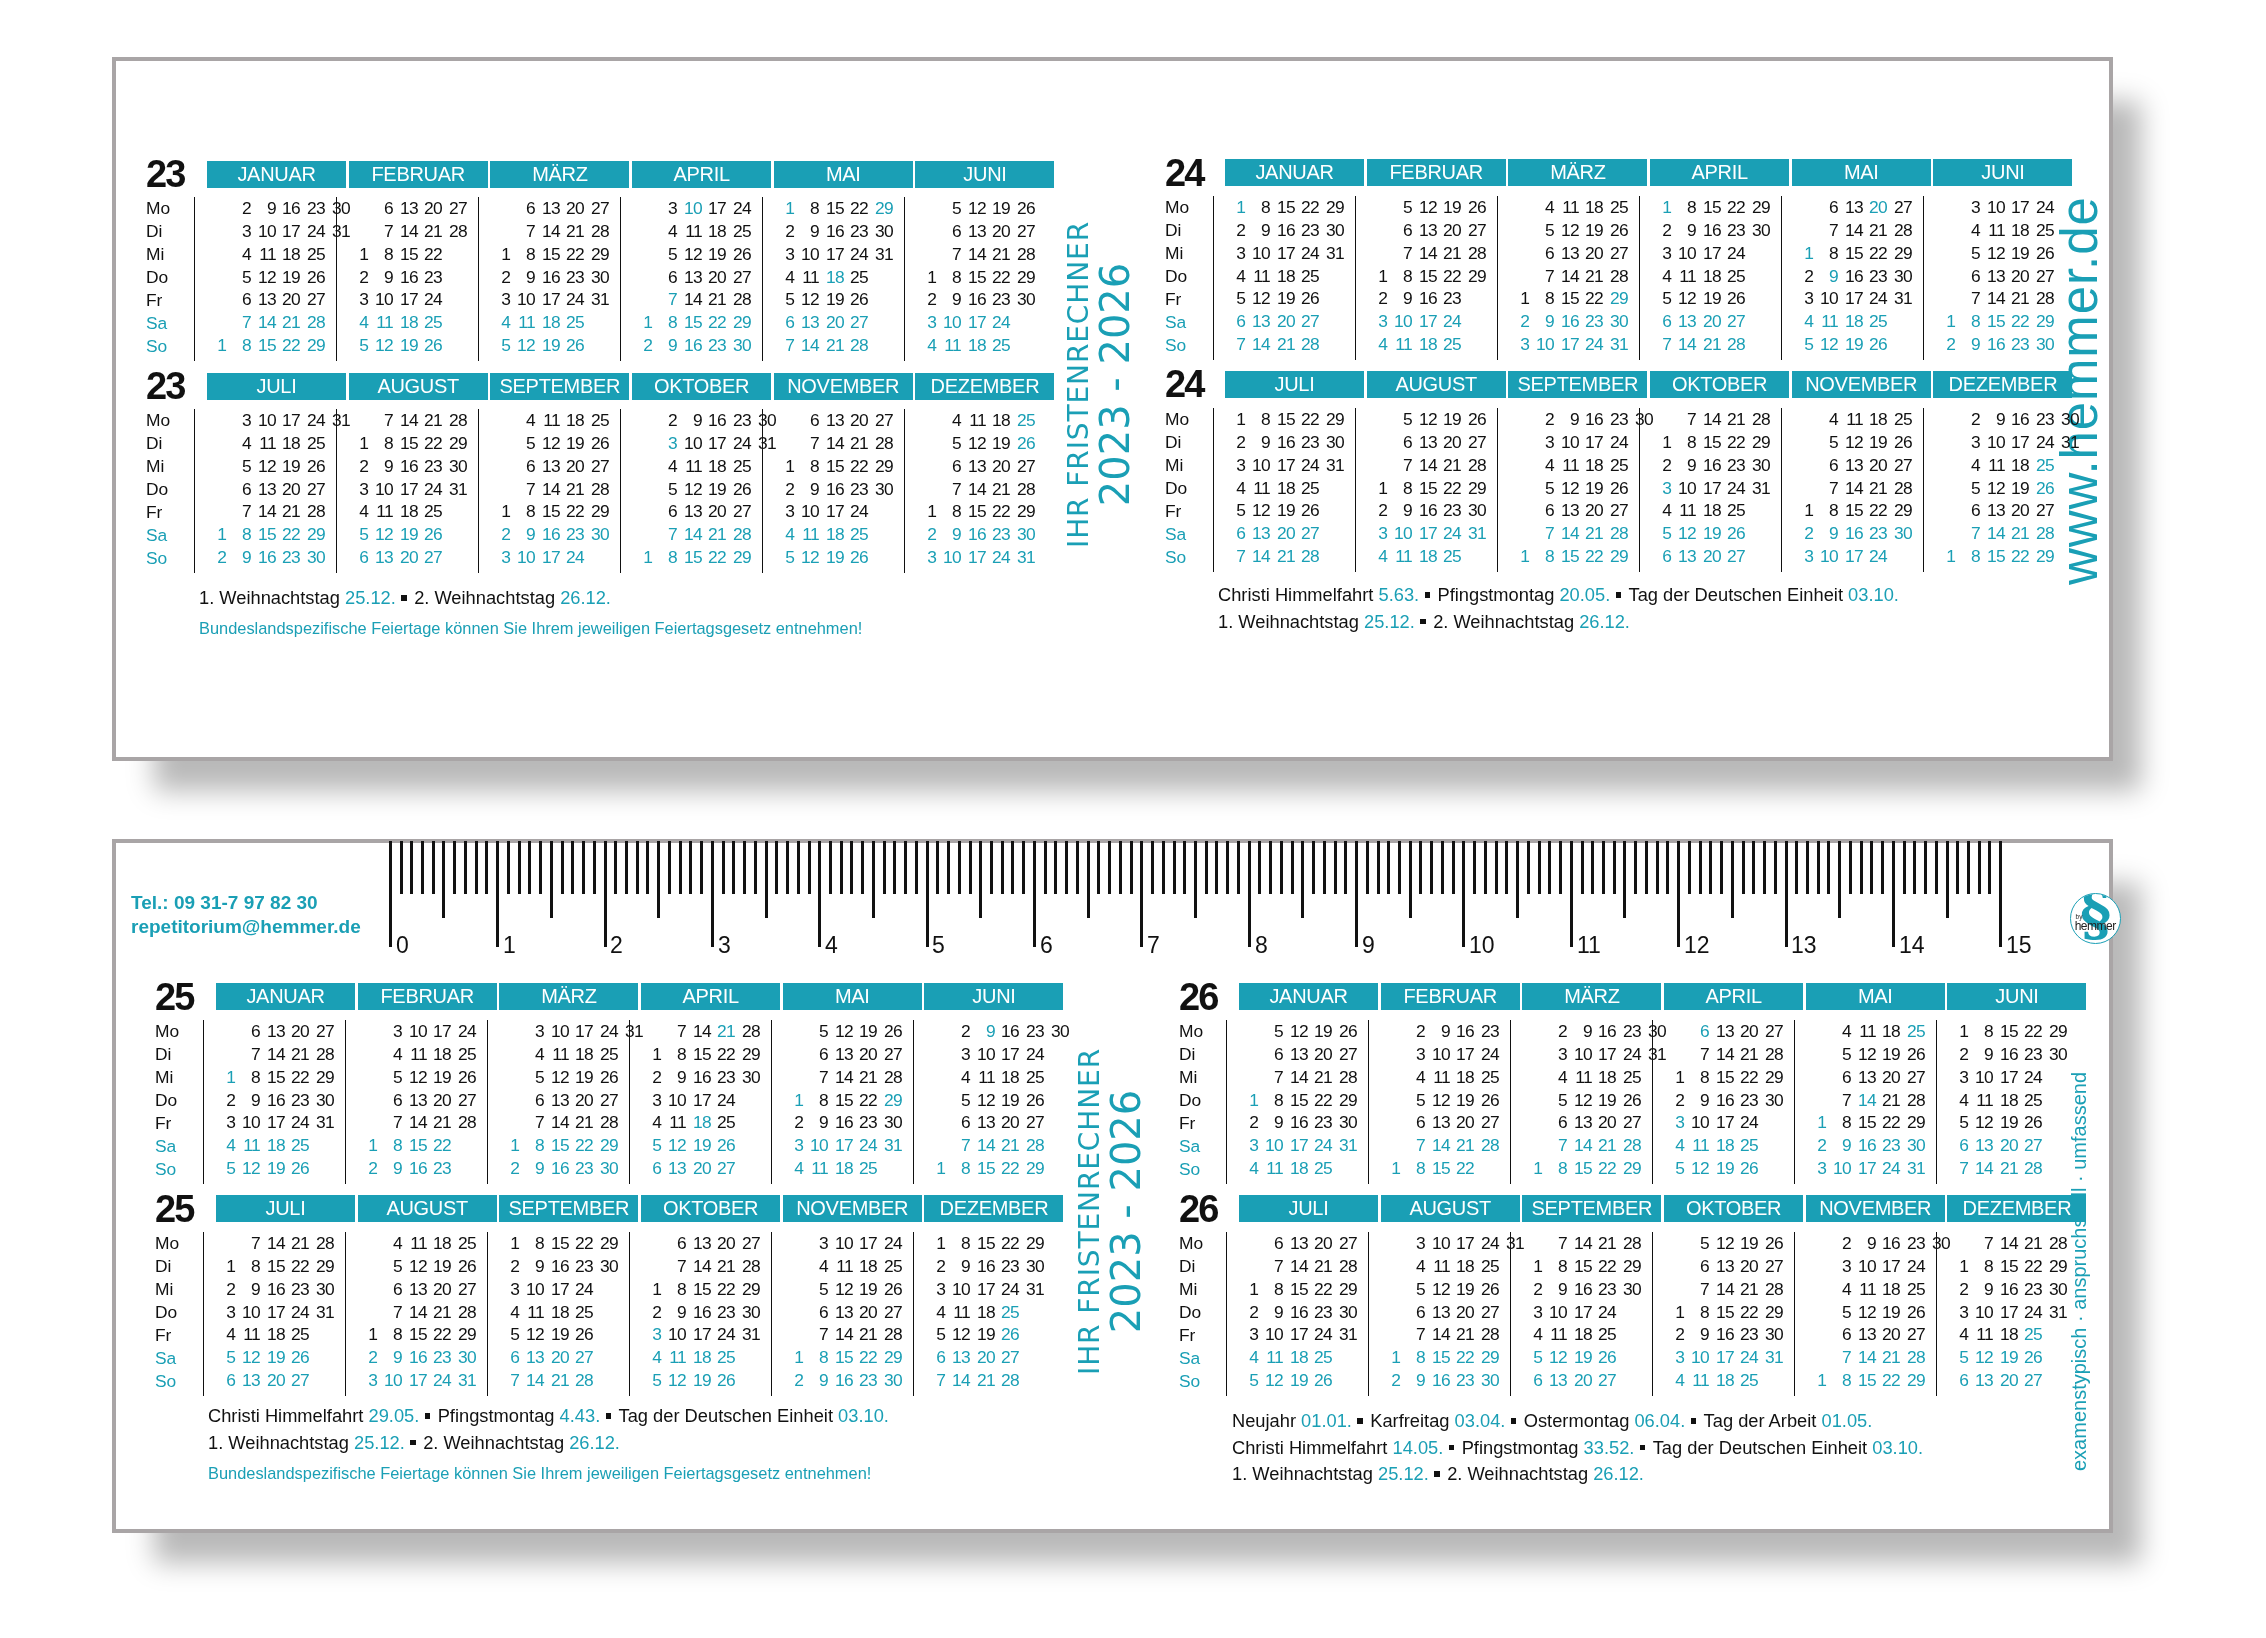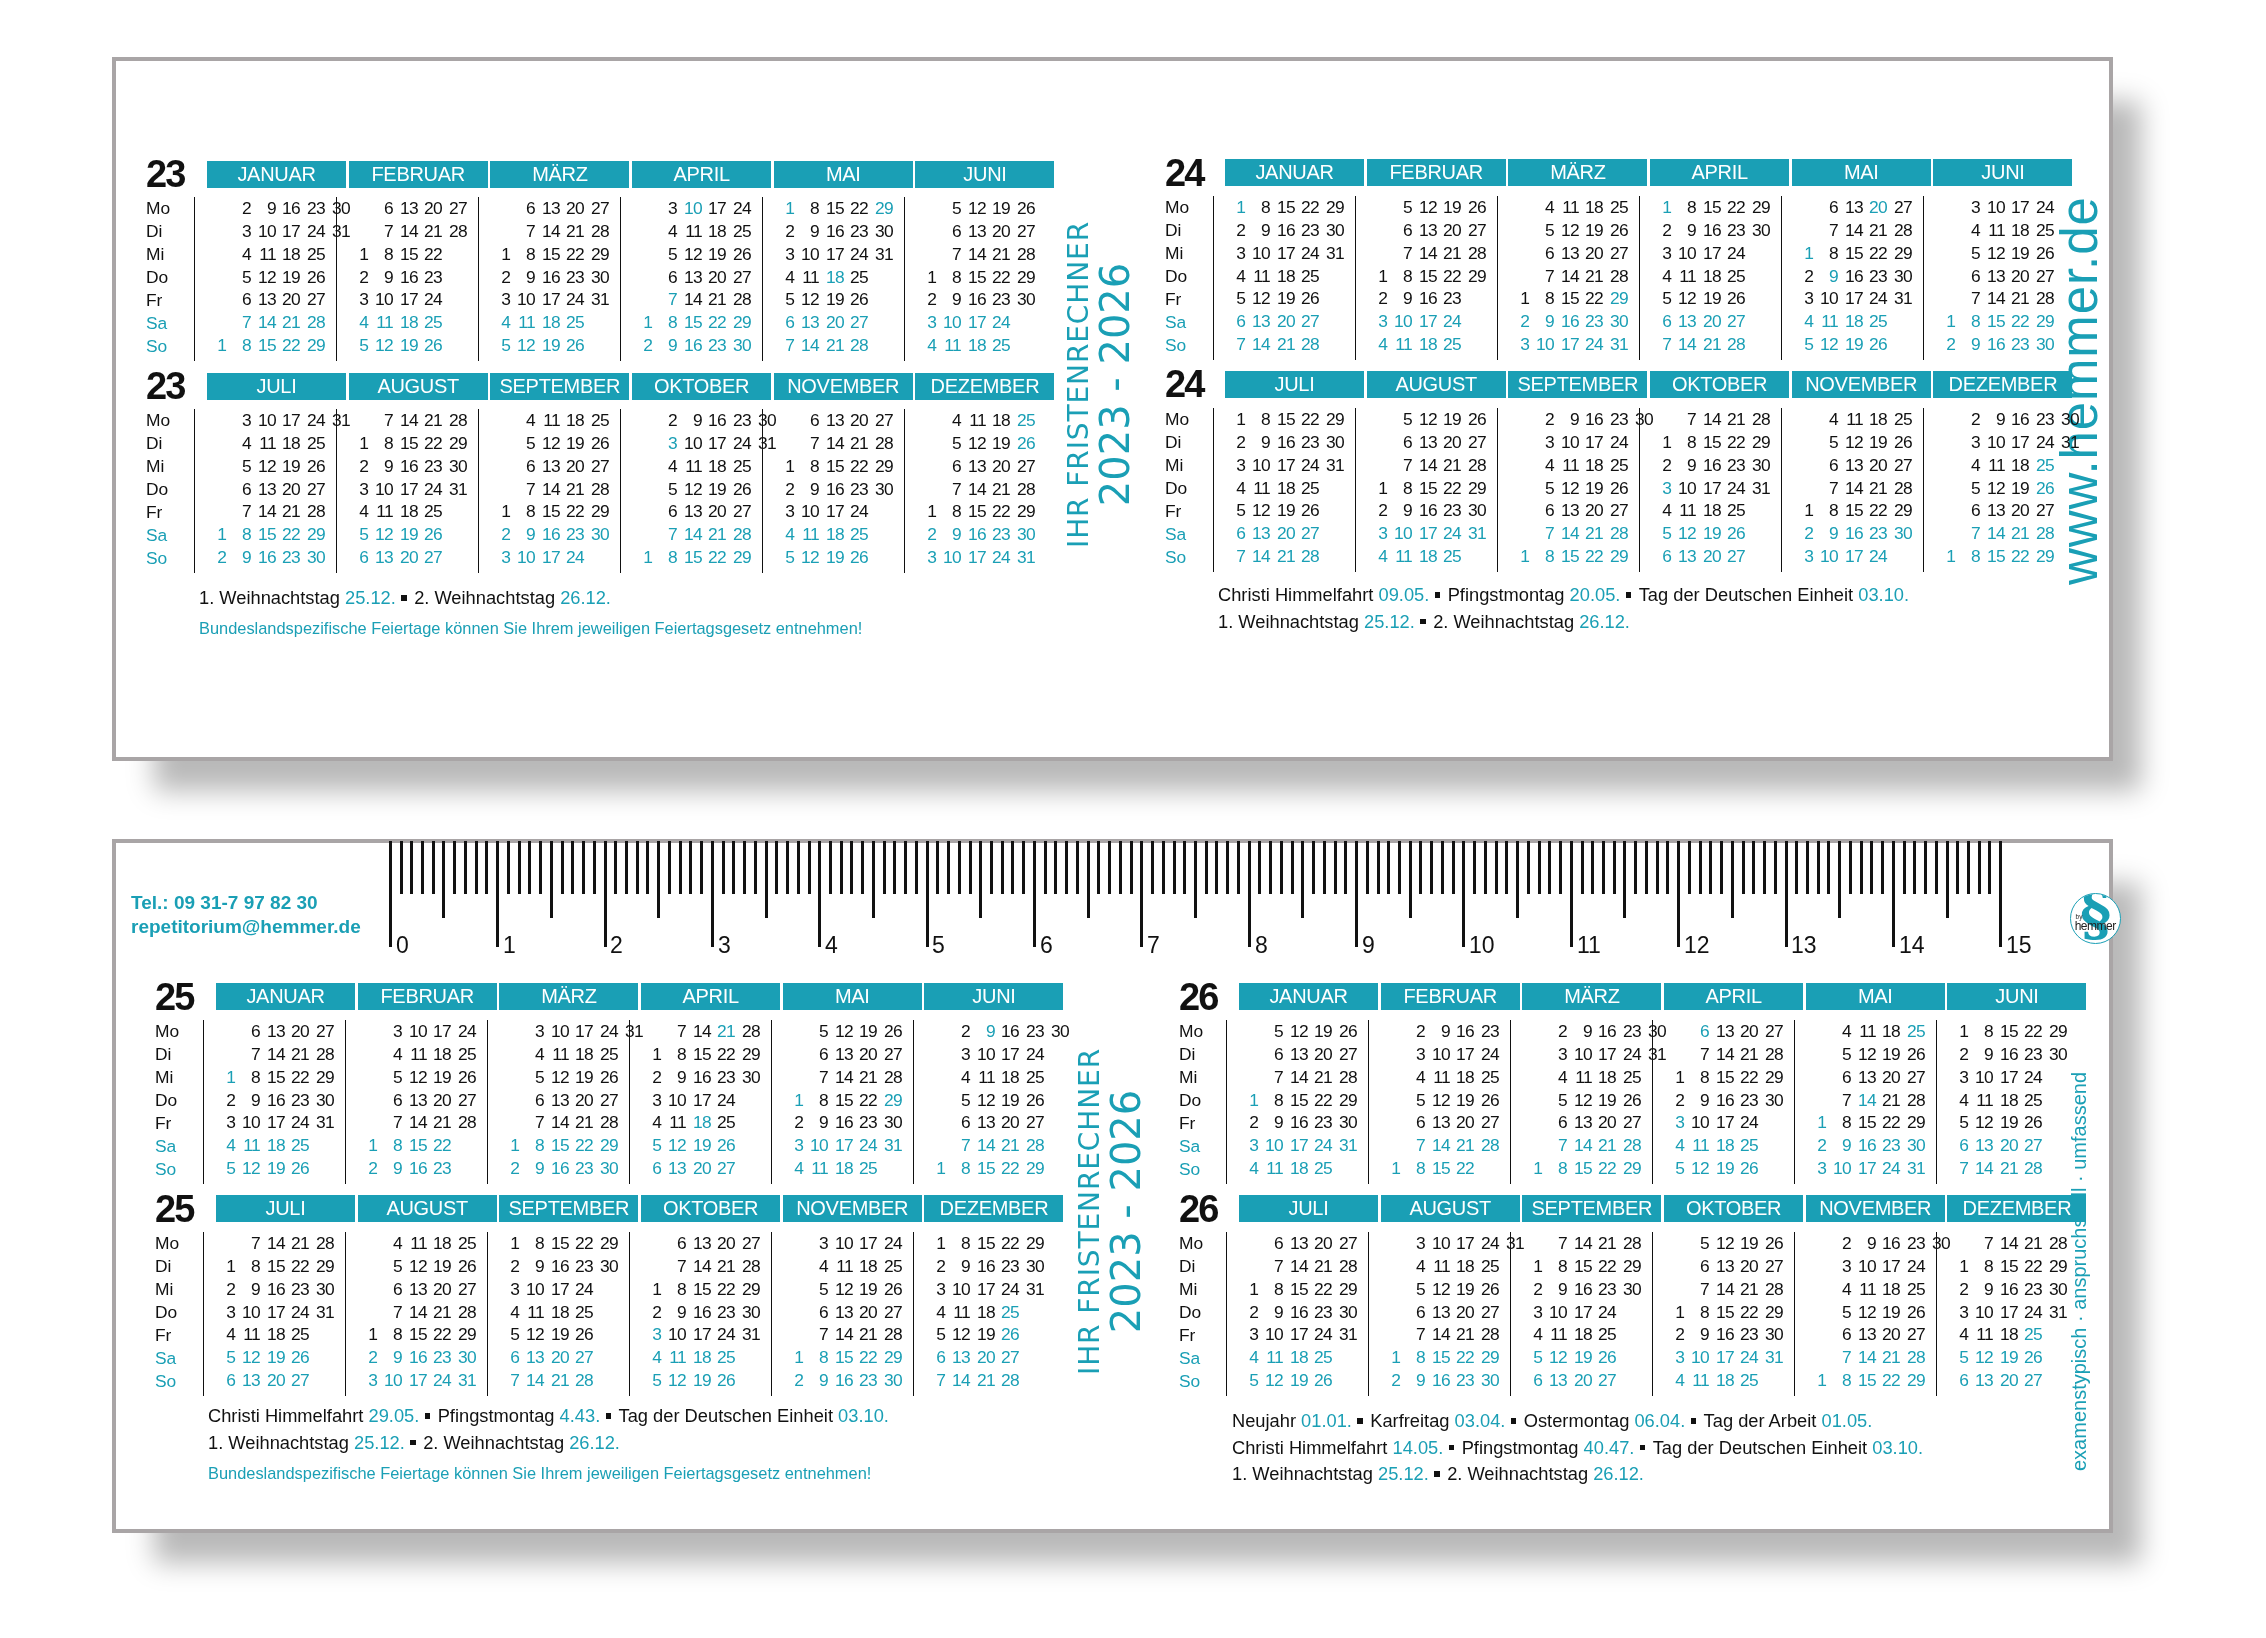--- a/index.html
+++ b/index.html
@@ -1131,21 +1131,21 @@
           <span class="cell hol" style="top: 46px; left: 106px;">25</span>
           <span class="cell hol" style="top: 69px; left: 106px;">26</span>
           <span class="cell" style="top: 91px; left: 106px;">27</span>
           <span class="cell we" style="top: 114px; left: 106px;">28</span>
           <span class="cell we" style="top: 137px; left: 106px;">29</span>
           <span class="cell" style="top: 0px; left: 131px;">30</span>
           <span class="cell" style="top: 23px; left: 131px;">31</span>
         </div>
       </div>
       <div class="hol-lines" style="left: 1218px; top: 582px;">
-        <div><span>Christi Himmelfahrt </span><span class="d">09.05.</span><span class="sq"></span><span>Pfingstmontag </span><span class="d">20.05.</span><span class="sq"></span><span>Tag der Deutschen Einheit </span><span class="d">03.10.</span></div>
+        <div><span>Christi Himmelfahrt </span><span class="d">5.63.</span><span class="sq"></span><span>Pfingstmontag </span><span class="d">20.05.</span><span class="sq"></span><span>Tag der Deutschen Einheit </span><span class="d">03.10.</span></div>
         <div><span>1. Weihnachtstag </span><span class="d">25.12.</span><span class="sq"></span><span>2. Weihnachtstag </span><span class="d">26.12.</span></div>
       </div>
     </div>
     <div class="block">
       <div class="yr" style="left: 155px; top: 978px;">25</div>
       <div class="mhead" style="left: 216px; top: 983px;">
         <div class="m" style="width: 139px;">JANUAR</div>
         <div class="m" style="width: 139px;">FEBRUAR</div>
         <div class="m" style="width: 139px;">MÄRZ</div>
         <div class="m" style="width: 139px;">APRIL</div>
@@ -2003,18 +2003,18 @@
           <span class="cell we hol" style="top: 114px; left: 81px;">26</span>
           <span class="cell we" style="top: 137px; left: 81px;">27</span>
           <span class="cell" style="top: 0px; left: 106px;">28</span>
           <span class="cell" style="top: 23px; left: 106px;">29</span>
           <span class="cell" style="top: 46px; left: 106px;">30</span>
           <span class="cell" style="top: 69px; left: 106px;">31</span>
         </div>
       </div>
       <div class="hol-lines" style="left: 1232px; top: 1408px;">
         <div><span>Neujahr </span><span class="d">01.01.</span><span class="sq"></span><span>Karfreitag </span><span class="d">03.04.</span><span class="sq"></span><span>Ostermontag </span><span class="d">06.04.</span><span class="sq"></span><span>Tag der Arbeit </span><span class="d">01.05.</span></div>
-        <div><span>Christi Himmelfahrt </span><span class="d">14.05.</span><span class="sq"></span><span>Pfingstmontag </span><span class="d">40.47.</span><span class="sq"></span><span>Tag der Deutschen Einheit </span><span class="d">03.10.</span></div>
+        <div><span>Christi Himmelfahrt </span><span class="d">14.05.</span><span class="sq"></span><span>Pfingstmontag </span><span class="d">33.52.</span><span class="sq"></span><span>Tag der Deutschen Einheit </span><span class="d">03.10.</span></div>
         <div><span>1. Weihnachtstag </span><span class="d">25.12.</span><span class="sq"></span><span>2. Weihnachtstag </span><span class="d">26.12.</span></div>
       </div>
     </div>
   </div>
 
 
 </body></html>

